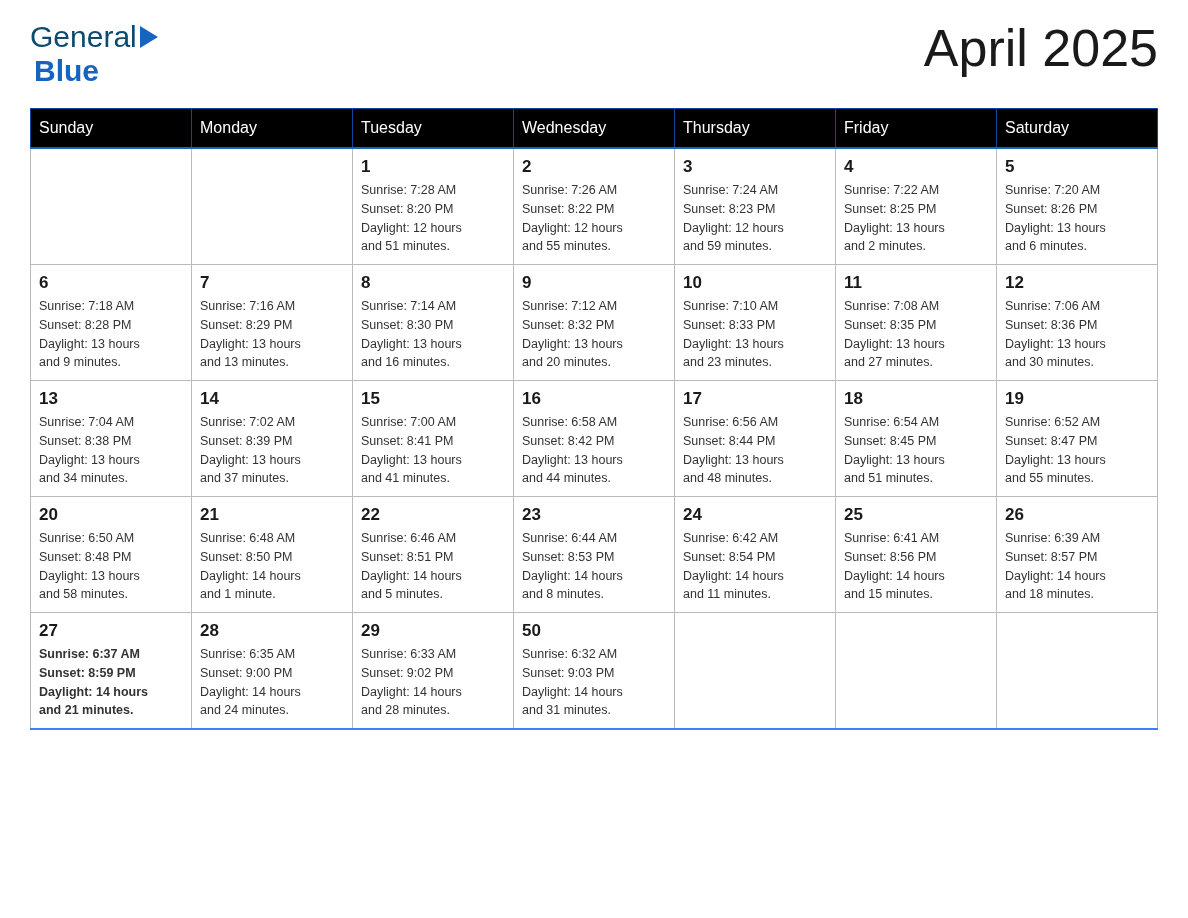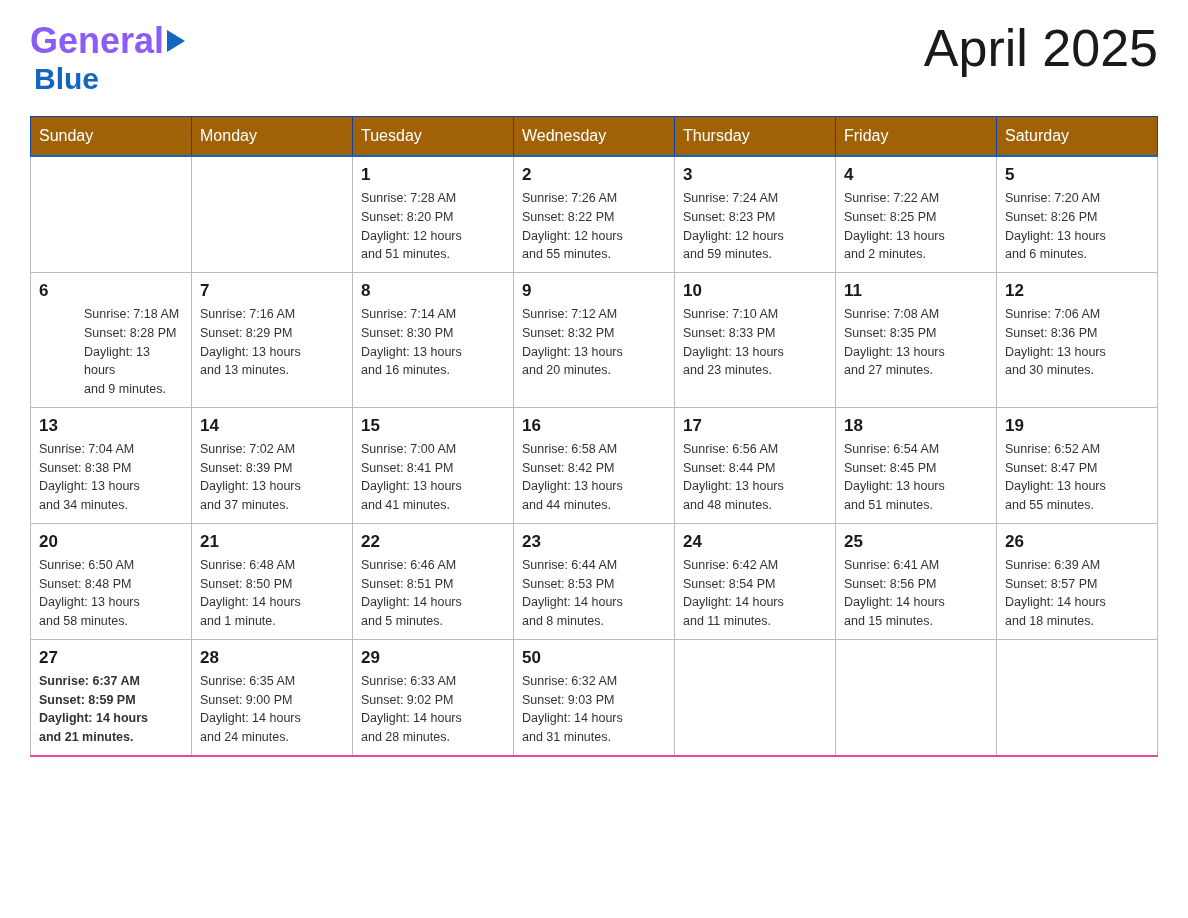--- a/index.html
+++ b/index.html
@@ -29,21 +29,21 @@
       font-size: 22px;
       color: #555;
       margin-top: 4px;
     }
     .calendar {
       width: 100%;
       border-collapse: collapse;
       table-layout: fixed;
     }
     .calendar thead tr th {
-      background-color: #a16207;
+      background-color: #000000;
       color: white;
       padding: 10px 8px;
       font-size: 16px;
       font-weight: normal;
       text-align: left;
       border: 1px solid #0d47a1;
     }
     .calendar tbody tr td {
       vertical-align: top;
       padding: 8px 8px;
@@ -60,21 +60,21 @@
       font-weight: bold;
       color: #1a1a1a;
       margin-bottom: 4px;
     }
     .day-info {
       font-size: 12.5px;
       line-height: 1.5;
       color: #333;
     }
     .calendar tbody tr:last-child td {
-      border-bottom: 2px solid #ec4899;
+      border-bottom: 2px solid #3b82f6;
     }
     .calendar tbody tr:first-child td {
       border-top: 2px solid #1565c0;
     }
     .logo-wrapper {
       display: flex;
       flex-direction: column;
       align-items: flex-start;
     }
     .logo-line1 {
@@ -93,21 +93,21 @@
       margin-left: 3px;
       vertical-align: middle;
     }
   </style>
 </head>
 <body>
 
 <div class="header">
   <div class="logo-wrapper">
     <div class="logo-line1">
-      <span style="color:#8b5cf6;font-size:36px;font-weight:bold;">General</span>
+      <span style="color:#0c4a6e;font-size:30px;font-weight:normal;">General</span>
       <span class="logo-arrow"></span>
     </div>
     <div>
       <span style="color:#1565c0;font-size:30px;font-weight:bold;margin-left:4px;margin-top:16px;">Blue</span>
     </div>
   </div>
   <div class="title-section">
     <div class="title-month">April 2025</div>
   </div>
 </div>
@@ -160,21 +160,21 @@
           <div class="day-number">5</div>
           <div class="day-info" style="white-space: pre-line;">Sunrise: 7:20 AM
 Sunset: 8:26 PM
 Daylight: 13 hours
 and 6 minutes.</div>
         </td>
       </tr>
       <tr>
         <td>
           <div class="day-number">6</div>
-          <div class="day-info" style="white-space: pre-line; margin-left: 45px;">Sunrise: 7:18 AM
+          <div class="day-info" style="white-space: pre-line;">Sunrise: 7:18 AM
 Sunset: 8:28 PM
 Daylight: 13 hours
 and 9 minutes.</div>
         </td>
         <td>
           <div class="day-number">7</div>
           <div class="day-info" style="white-space: pre-line;">Sunrise: 7:16 AM
 Sunset: 8:29 PM
 Daylight: 13 hours
 and 13 minutes.</div>

